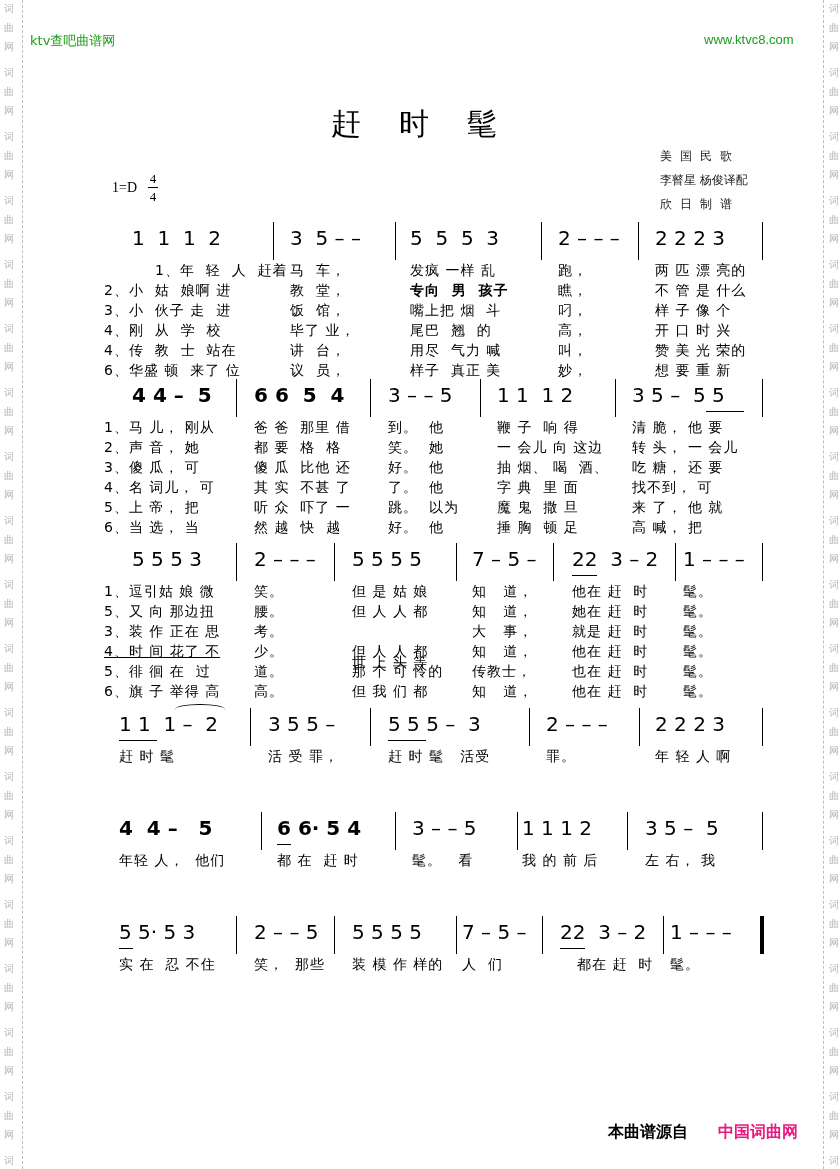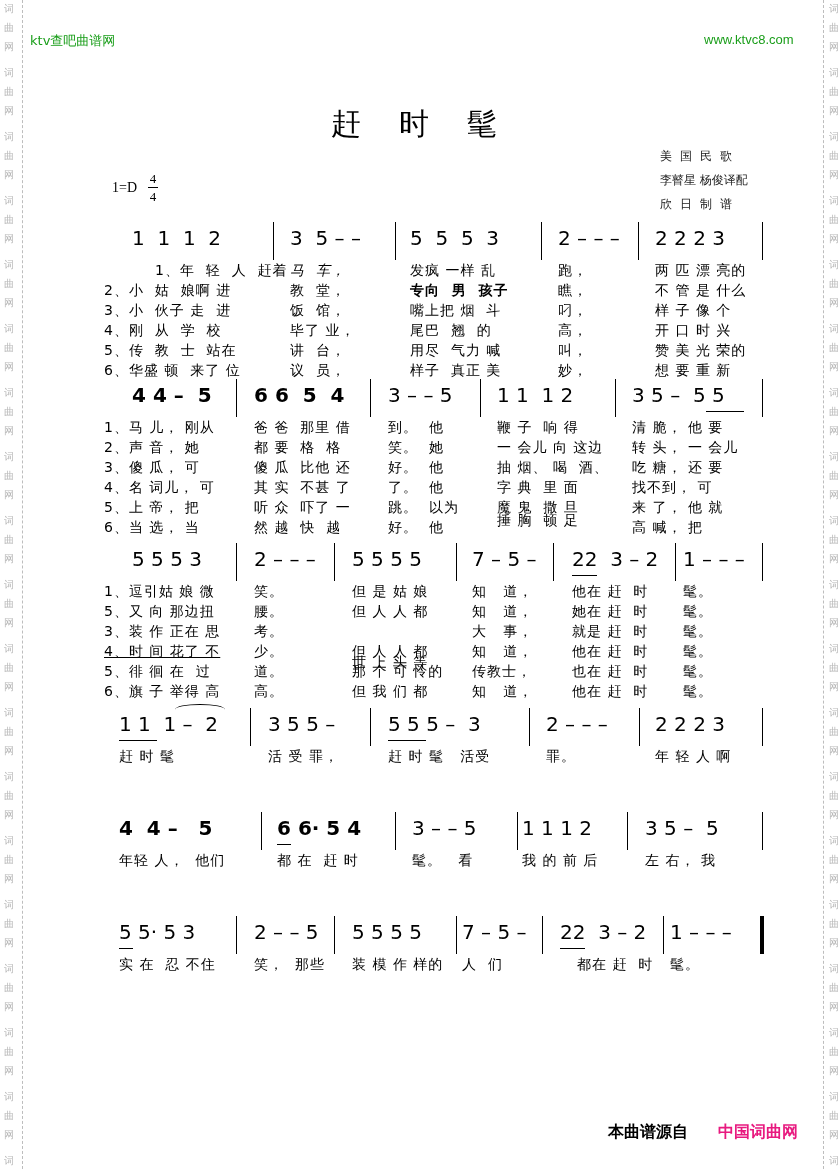--- a/index.html
+++ b/index.html
@@ -171,40 +171,40 @@
   <div class="notes" style="left:290px;">3  5 – –</div>
   <div class="bar" style="left:395px;"></div>
   <div class="notes" style="left:410px;">5  5  5  3</div>
   <div class="bar" style="left:541px;"></div>
   <div class="notes" style="left:558px;">2 – – –</div>
   <div class="bar" style="left:638px;"></div>
   <div class="notes" style="left:655px;">2 2 2 3</div>
   <div class="bar" style="left:762px;"></div>
   <div id="ly0">
       <div class="lyric" style="left: 108px; top: 36px; margin-left: 47px;">1、年  轻  人  赶着</div>
-      <div class="lyric" style="left: 290px; top: 36px; font-style: italic;">马  车，</div>
+      <div class="lyric" style="left: 290px; top: 36px;">马  车，</div>
       <div class="lyric" style="left: 410px; top: 36px;">发疯 一样 乱</div>
       <div class="lyric" style="left: 558px; top: 36px;">跑，</div>
       <div class="lyric" style="left: 655px; top: 36px;">两 匹 漂 亮的</div>
       <div class="lyric" style="left: 104px; top: 56px;">2、小  姑  娘啊 进</div>
       <div class="lyric" style="left: 290px; top: 56px;">教  堂，</div>
       <div class="lyric" style="left: 410px; top: 56px; font-weight: bold;">专向  男  孩子</div>
       <div class="lyric" style="left: 558px; top: 56px;">瞧，</div>
       <div class="lyric" style="left: 655px; top: 56px;">不 管 是 什么</div>
       <div class="lyric" style="left: 104px; top: 76px;">3、小  伙子 走  进</div>
       <div class="lyric" style="left: 290px; top: 76px;">饭  馆，</div>
       <div class="lyric" style="left: 410px; top: 76px;">嘴上把 烟  斗</div>
       <div class="lyric" style="left: 558px; top: 76px;">叼，</div>
       <div class="lyric" style="left: 655px; top: 76px;">样 子 像 个</div>
       <div class="lyric" style="left: 104px; top: 96px;">4、刚  从  学  校</div>
       <div class="lyric" style="left: 290px; top: 96px;">毕了 业，</div>
       <div class="lyric" style="left: 410px; top: 96px;">尾巴  翘  的</div>
       <div class="lyric" style="left: 558px; top: 96px;">高，</div>
       <div class="lyric" style="left: 655px; top: 96px;">开 口 时 兴</div>
-      <div class="lyric" style="left: 104px; top: 116px;">5、传  教  士  站在</div>
+      <div class="lyric" style="left: 104px; top: 116px;">4、传  教  士  站在</div>
       <div class="lyric" style="left: 290px; top: 116px;">讲  台，</div>
       <div class="lyric" style="left: 410px; top: 116px;">用尽  气力 喊</div>
       <div class="lyric" style="left: 558px; top: 116px;">叫，</div>
       <div class="lyric" style="left: 655px; top: 116px;">赞 美 光 荣的</div>
       <div class="lyric" style="left: 104px; top: 136px;">6、华盛 顿  来了 位</div>
       <div class="lyric" style="left: 290px; top: 136px;">议  员，</div>
       <div class="lyric" style="left: 410px; top: 136px;">样子  真正 美</div>
       <div class="lyric" style="left: 558px; top: 136px;">妙，</div>
       <div class="lyric" style="left: 655px; top: 136px;">想 要 重 新</div>
     </div>
@@ -244,21 +244,21 @@
       <div class="lyric" style="left: 497px; top: 96px;">字 典  里 面</div>
       <div class="lyric" style="left: 632px; top: 96px;">找不到， 可</div>
       <div class="lyric" style="left: 104px; top: 116px;">5、上 帝， 把</div>
       <div class="lyric" style="left: 254px; top: 116px;">听 众  吓了 一</div>
       <div class="lyric" style="left: 388px; top: 116px;">跳。  以为</div>
       <div class="lyric" style="left: 497px; top: 116px;">魔 鬼  撒 旦</div>
       <div class="lyric" style="left: 632px; top: 116px;">来 了， 他 就</div>
       <div class="lyric" style="left: 104px; top: 136px;">6、当 选， 当</div>
       <div class="lyric" style="left: 254px; top: 136px;">然 越  快  越</div>
       <div class="lyric" style="left: 388px; top: 136px;">好。  他</div>
-      <div class="lyric" style="left: 497px; top: 129px;">捶 胸  顿 足</div>
+      <div class="lyric" style="left: 497px; top: 136px;">捶 胸  顿 足</div>
       <div class="lyric" style="left: 632px; top: 136px;">高 喊， 把</div>
     </div>
 </div>
 
 <div class="sys" style="top:547px;">
   <div class="notes" style="left:132px;">5 5 5 3</div>
   <div class="bar" style="left:236px;"></div>
   <div class="notes" style="left:254px;">2 – – –</div>
   <div class="bar" style="left:334px;"></div>
   <div class="notes" style="left:352px;">5 5 5 5</div>

